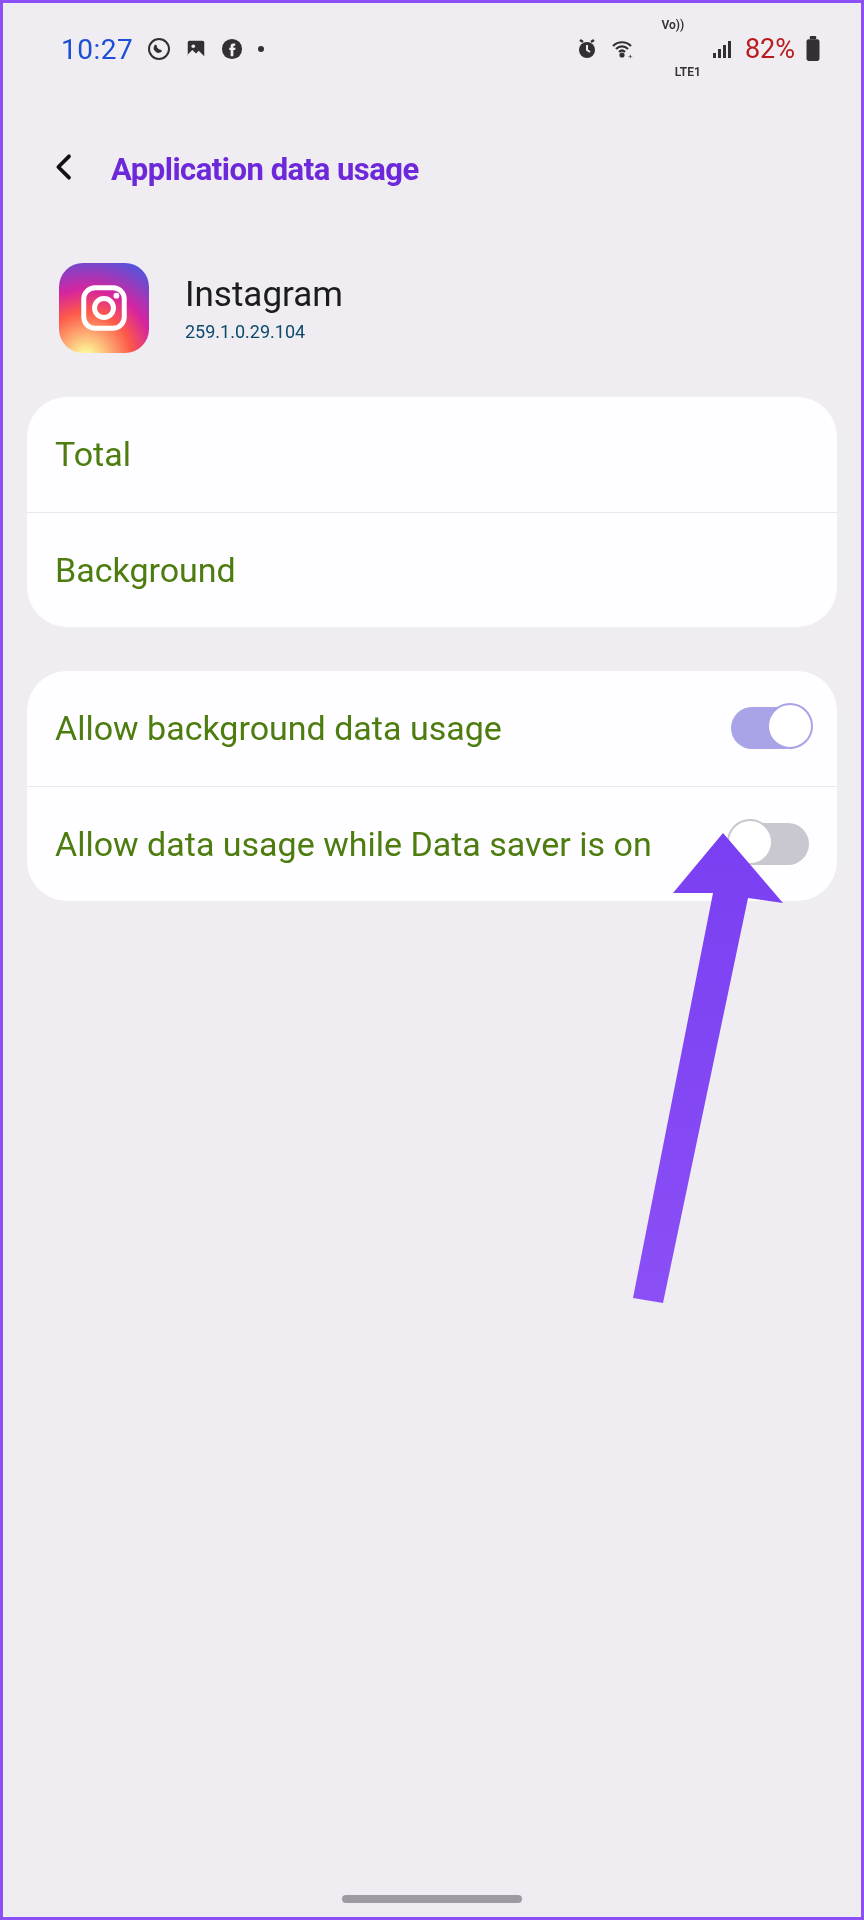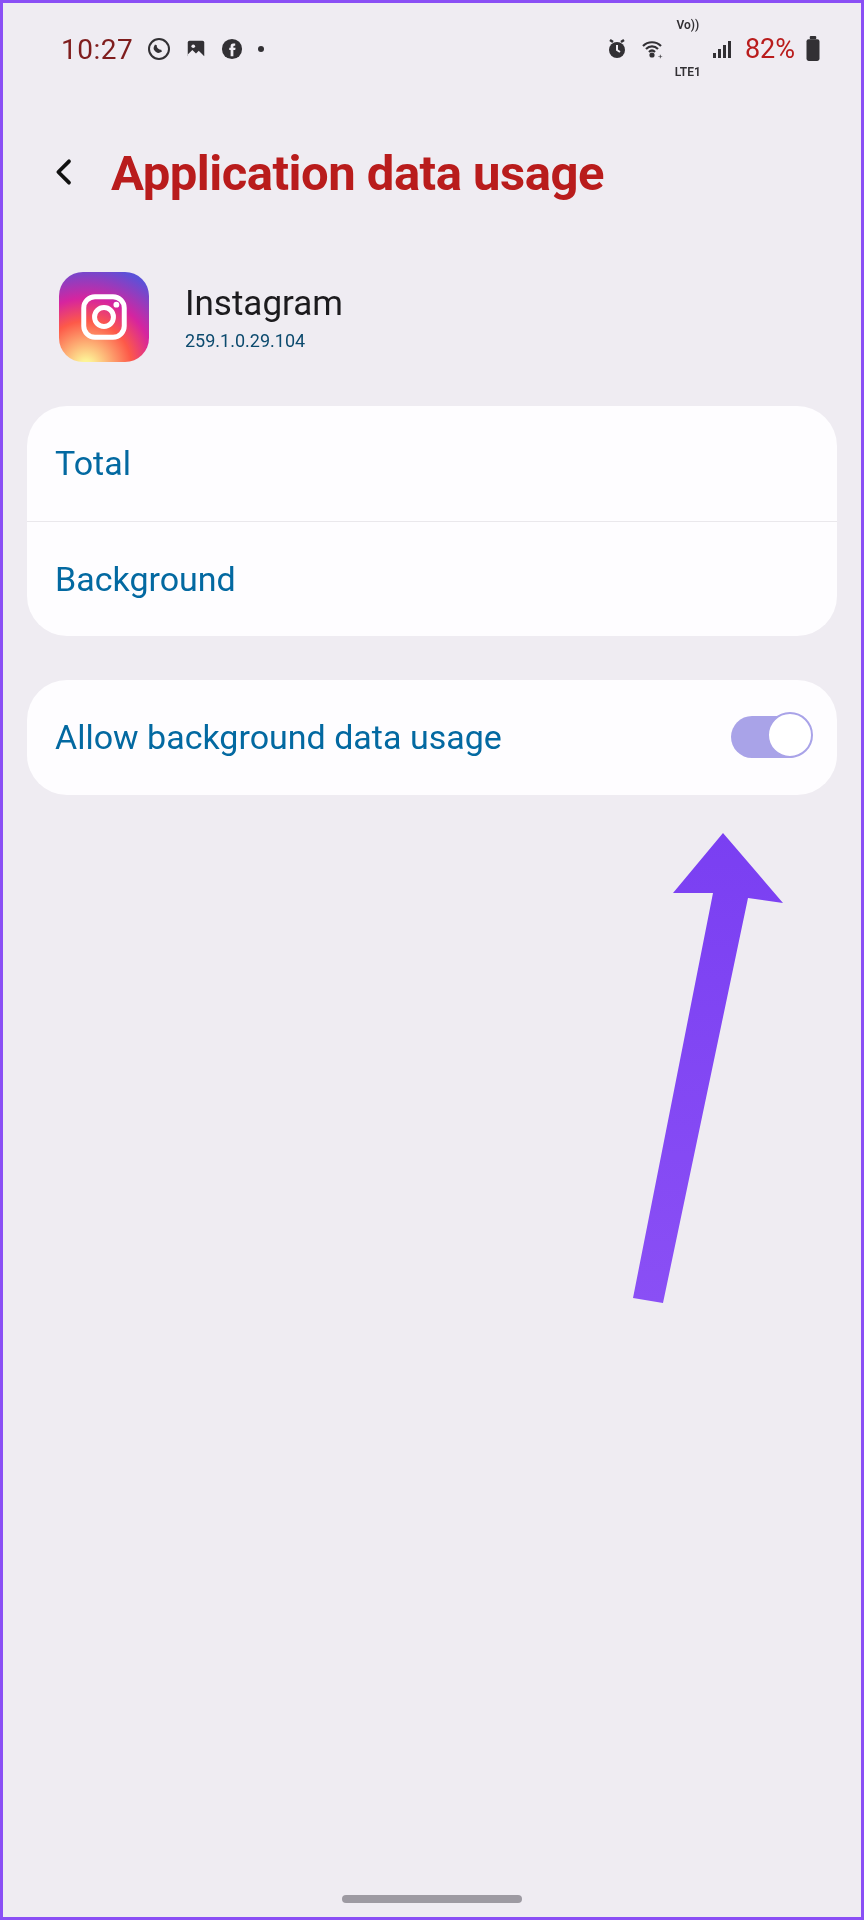--- a/index.html
+++ b/index.html
@@ -15,36 +15,36 @@
   
   .statusbar {
     display: flex;
     justify-content: space-between;
     align-items: center;
     padding: 18px 40px 8px 58px;
     font-size: 26px;
     color: #323034;
   }
   .status-left { display: flex; align-items: center; gap: 14px; }
-  .status-left .time { font-size: 28px; letter-spacing: 0.5px; color:#7f1d1d; }
+  .status-left .time { font-size: 28px; letter-spacing: 0.5px; color:#1d4ed8; }
   .status-right { display: flex; align-items: center; gap: 10px; }
   .status-right .pct { font-size: 27px; color:#b91c1c; }
   .mini-icon { display:inline-flex;gap:37px; }
 
   
   .header {
     display: flex;
     align-items: center;
     gap: 30px;
     padding: 60px 46px 30px 46px;
   }
   .header .title {
-    font-size: 49px;
+    font-size: 31px;
     font-weight: 700;
-    color: #b91c1c;
+    color: #6d28d9;
     letter-spacing: -0.5px;
   }
 
   
   .app-row {
     display: flex;
     align-items: center;
     gap: 36px;
     padding: 40px 56px 44px 56px;
   }
@@ -60,21 +60,21 @@
   
   .card {
     background: #fefdff;
     border-radius: 40px;
     margin: 0 24px 44px 24px;
     overflow: hidden;
   }
   .row {
     padding: 36px 28px;
     font-size: 34px;
-    color: #0369a1;
+    color: #4d7c0f;
     border-bottom: 1px solid #eae8ec;
     display:flex;
     align-items:center;
     justify-content:space-between;
     gap: 20px;
   }
   .row:last-child { border-bottom: none; }
   .row .label { flex: 1; line-height: 1.25; }
 
   
@@ -159,21 +159,21 @@
       <svg width="26" height="24" viewBox="0 0 24 24" fill="none" stroke="#323034" stroke-width="2.2">
           <path d="M3 9c5-5 13-5 18 0"></path>
           <path d="M6 12c3.5-3.5 8.5-3.5 12 0"></path>
           <path d="M9 15c2-2 4-2 6 0"></path>
           <circle cx="12" cy="18" r="1.5" fill="#323034"></circle>
           <text x="18" y="22" font-size="8" fill="#323034" stroke="none">+</text>
         </svg>
     </span>
     <span class="mini-icon" style="flex-direction:column;align-items:center;line-height:0.8;">
       <span style="font-size:12px;font-weight:600;">Vo))</span>
-      <span style="font-size:12px;font-weight:600;">LTE1</span>
+      <span style="font-size:12px;font-weight:600;margin-left:30px;">LTE1</span>
     </span>
     <span class="mini-icon">
       <svg width="24" height="24" viewBox="0 0 24 24" fill="#323034">
           <rect x="2" y="16" width="3" height="5"></rect>
           <rect x="7" y="12" width="3" height="9"></rect>
           <rect x="12" y="8" width="3" height="13"></rect>
           <rect x="17" y="4" width="3" height="17"></rect>
         </svg>
     </span>
     <span class="pct">82%</span>
@@ -215,20 +215,26 @@
   </div>
   <div class="row">
     <span class="label">Background</span>
   </div>
 </div>
 
 <div class="card">
   <div class="row">
     <span class="label">Allow background data usage</span>
     <span class="toggle on">
+        <span class="knob"></span>
+      </span>
+  </div>
+  <div class="row">
+    <span class="label">Allow data usage while Data saver is on</span>
+    <span class="toggle off">
         <span class="knob"></span>
       </span>
   </div>
 </div>
 
 <svg class="arrow" width="220" height="480" viewBox="0 0 220 480">
   <defs>
     <linearGradient id="g" x1="0" y1="0" x2="0" y2="1">
       <stop offset="0" stop-color="#7a3ff2"></stop>
       <stop offset="1" stop-color="#8a4ff5"></stop>

